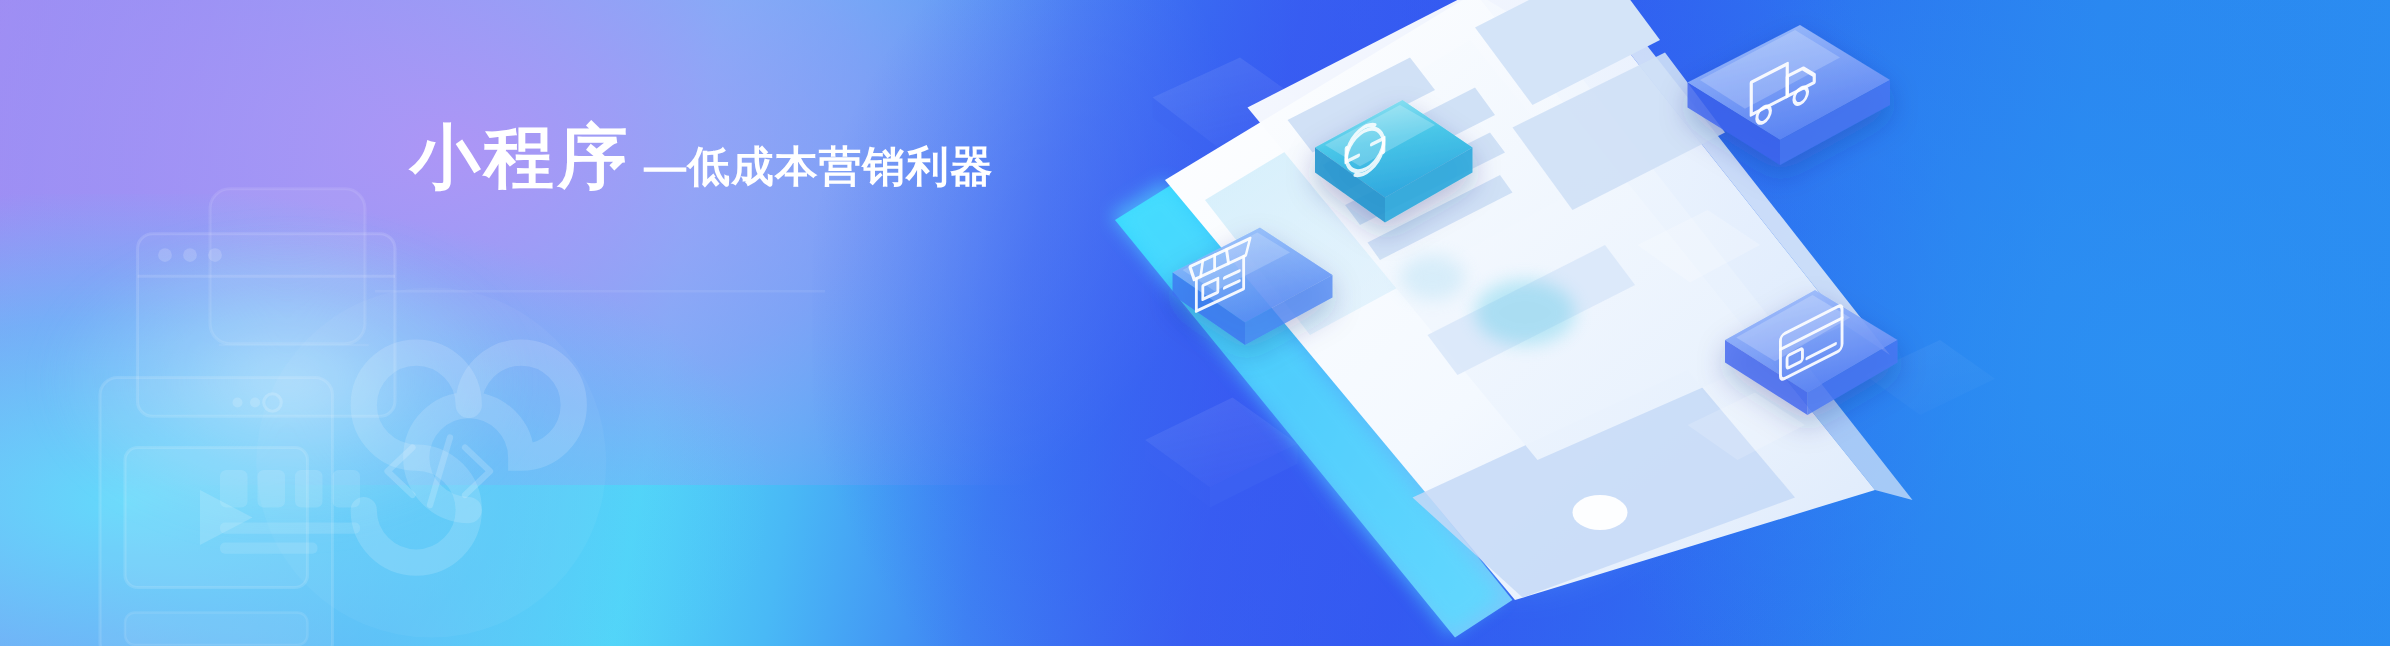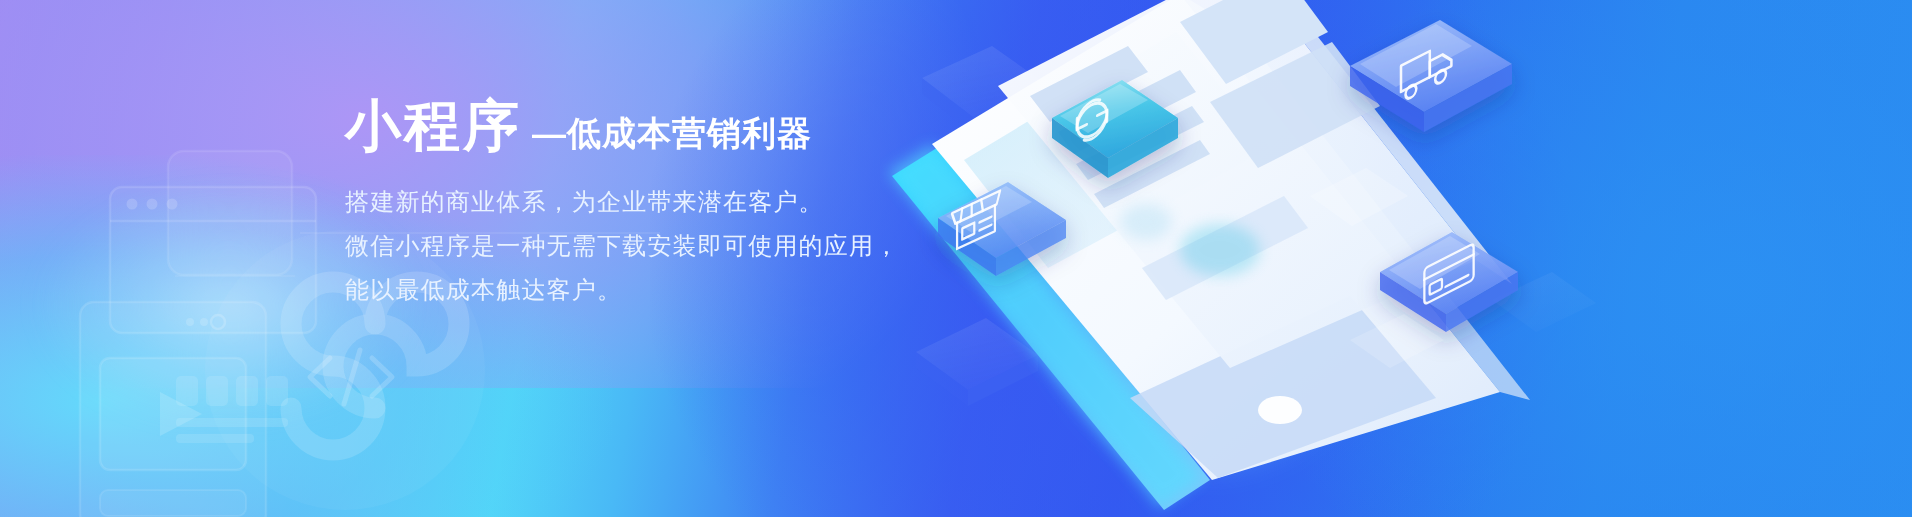--- a/index.html
+++ b/index.html
@@ -71,21 +71,21 @@
       rgba(42,140,242,.35) 48%,
       rgba(42,130,242,0) 75%);
   }
 
   
   .decor{ position:absolute; inset:0; pointer-events:none; }
   .decor svg{ position:absolute; }
 
   
   .content{
-    position:absolute; left:345px; top:96px;
+    position:absolute; left:328px; top:96px;
     width:620px;
   }
   .title-row{
     display:flex; align-items:baseline;
     white-space:nowrap;
     margin-bottom:14px;
   }
   .title-main{
     font-size:56px; font-weight:700; color:#ffffff;
     letter-spacing:3px; line-height:1.08;
@@ -171,25 +171,20 @@
 
     <svg width="360" height="4" style="left:300px; top:231px;" viewBox="0 0 360 4">
       <line x1="0" y1="2" x2="360" y2="2" stroke="#ffffff" stroke-opacity="0.08" stroke-width="2"></line>
     </svg>
   </div>
 
   <div class="content">
     <div class="title-row">
       <span class="title-main">小程序</span>
       <span class="title-sub">—低成本营销利器</span>
-    </div>
-    <div class="desc">
-      <div class="desc-line">搭建新的商业体系，为企业带来潜在客户。</div>
-      <div class="desc-line">微信小程序是一种无需下载安装即可使用的应用，</div>
-      <div class="desc-line">能以最低成本触达客户。</div>
     </div>
   </div>
 
   <div class="illus">
     <svg width="1032" height="517" viewBox="0 0 1032 517">
       <defs>
         <linearGradient id="gPhoneBody" x1="0" y1="0" x2="1" y2="1">
           <stop offset="0%" stop-color="#ffffff"></stop>
           <stop offset="55%" stop-color="#f4f9ff"></stop>
           <stop offset="100%" stop-color="#dce9fb"></stop>

